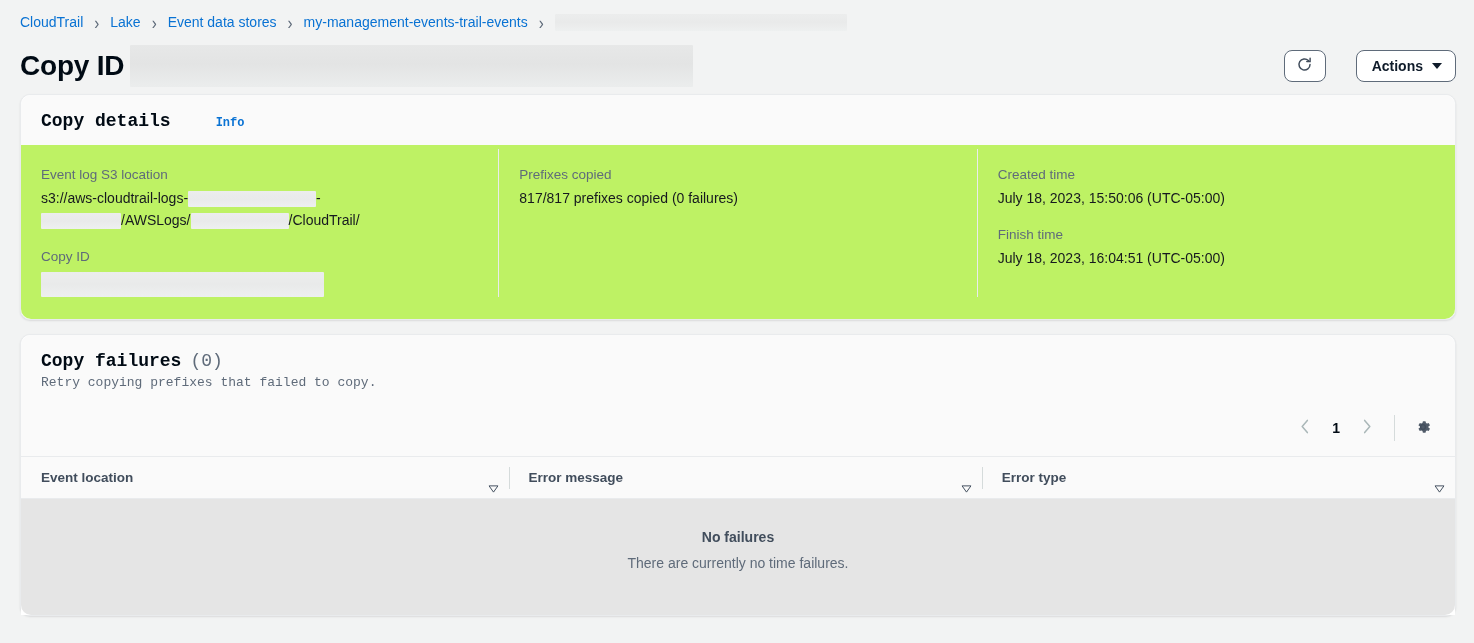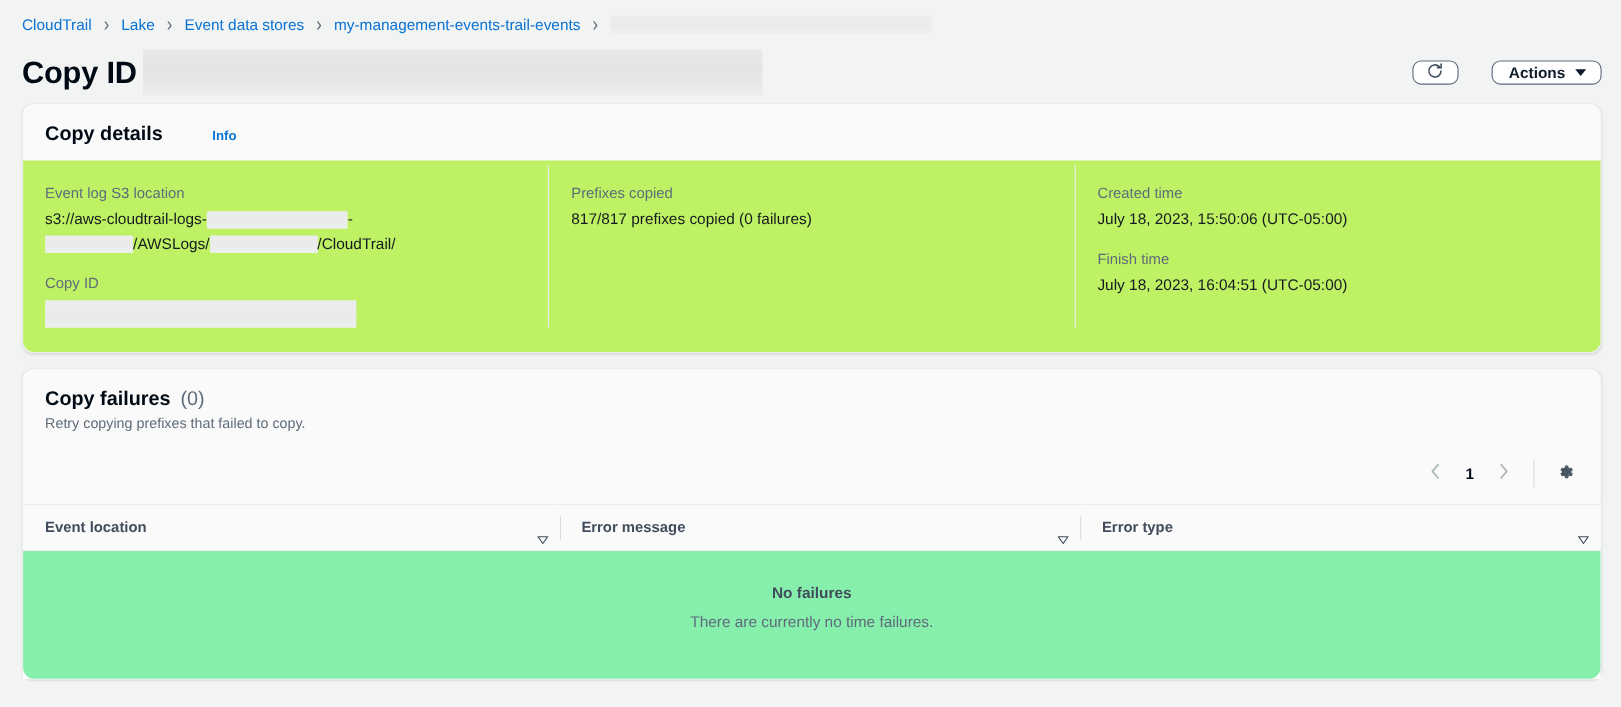--- a/index.html
+++ b/index.html
@@ -71,21 +71,21 @@
   }
   .header-actions { display: flex; align-items: center; gap: 8px; }
   .btn {
     background: #ffffff;
     border: 1px solid #5f6b7a;
     border-radius: 8px;
     color: #0f1b2a;
     font-size: 14px;
     font-weight: 700;
     font-family: "Liberation Sans", sans-serif;
-    height: 22px;
+    height: 32px;
     display: inline-flex;
     align-items: center;
     justify-content: center;
     cursor: pointer;
     padding: 0 14px;
     margin-left: 22px;
   }
   .btn-icon { width: 42px; padding: 0; }
   .btn-actions { gap: 9px; padding: 0 13px 0 15px; }
   .caret-down {
@@ -100,20 +100,21 @@
     background: #ffffff;
     border: 1px solid #e9ebed;
     border-radius: 10px;
     box-shadow: 0 1px 2px rgba(0,7,22,0.10);
     margin: 0 18px 0 20px;
   }
   .card-head {
     padding: 16px 20px 14px 20px;
     background: #fafafa;
     border-radius: 10px 10px 0 0;
+    font-family: Liberation Mono, monospace;
   }
   .card-title-row { display: flex; align-items: baseline; gap: 9px; }
   .card-title {
     font-size: 18px;
     font-weight: 700;
     color: #000a14;
   }
   .count-muted { font-size: 18px; font-weight: 400; color: #5f6b7a; }
   .info-link {
     font-size: 12px;
@@ -234,21 +235,21 @@
     width: 0; height: 0;
     border-left: 5px solid transparent;
     border-right: 5px solid transparent;
     border-top: 7px solid transparent;
     position: relative;
     flex: 0 0 auto;
   }
   .empty-cell {
     text-align: center;
     padding: 30px 0 44px 0;
-    background: #86efac;
+    background: #e5e5e5;
     border-radius: 0 0 10px 10px;
   }
   .empty-title {
     font-size: 14px;
     font-weight: 700;
     color: #414d5c;
     margin-bottom: 10px;
   }
   .empty-sub { font-size: 14px; color: #5f6b7a; }
   .spacer-12 { height: 14px; }

